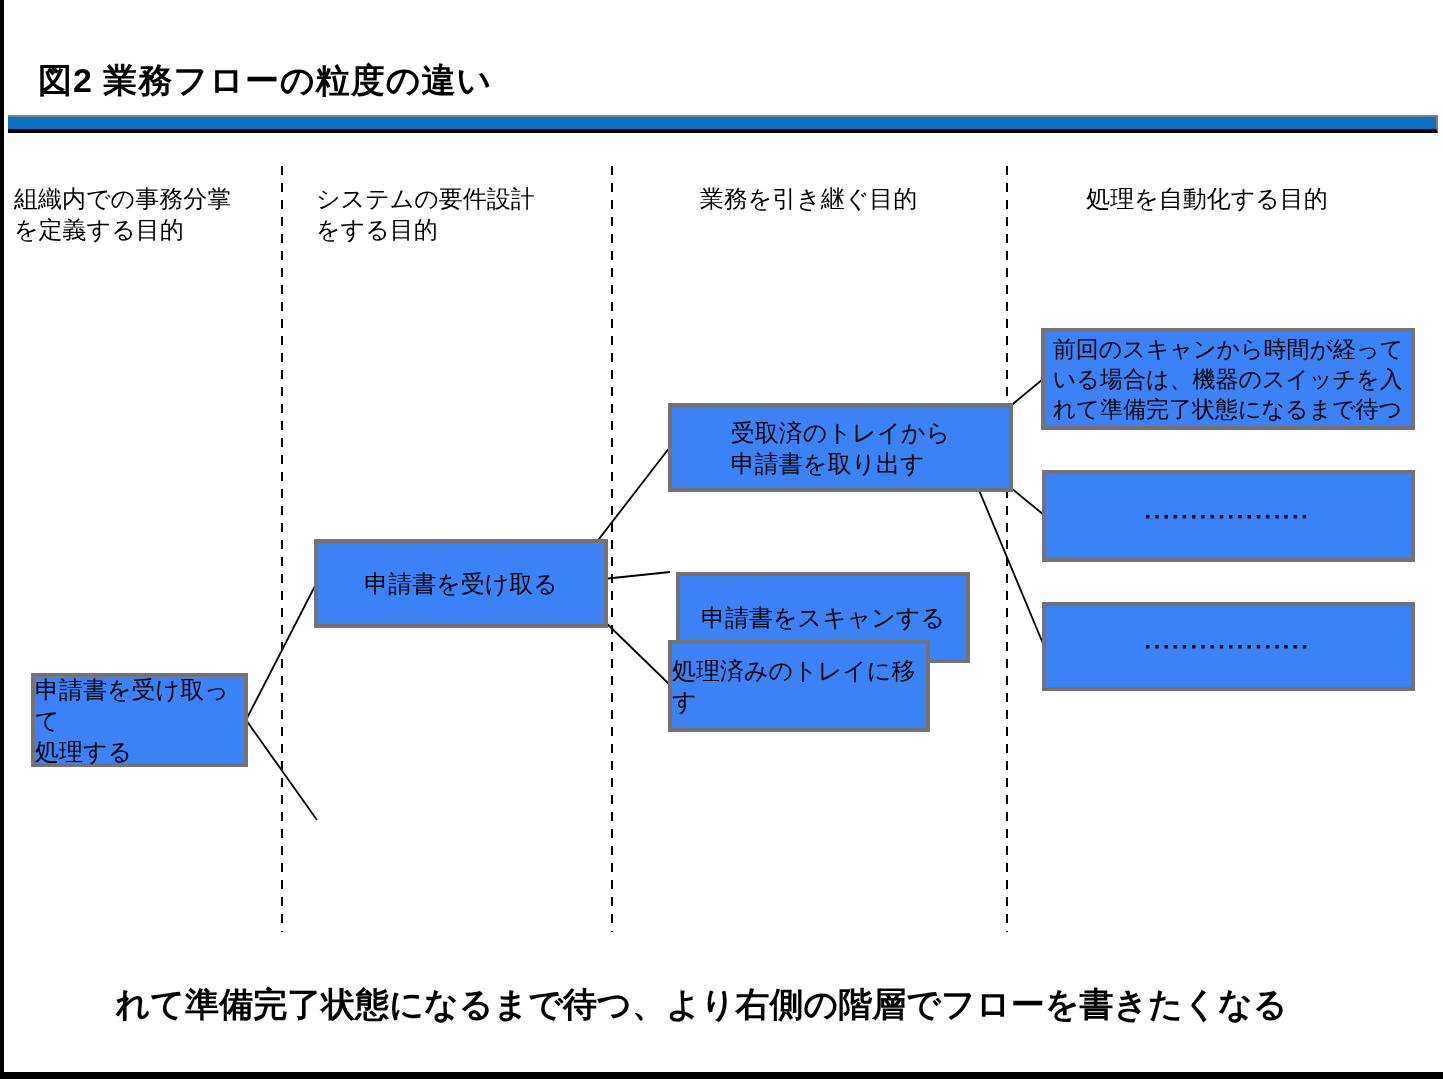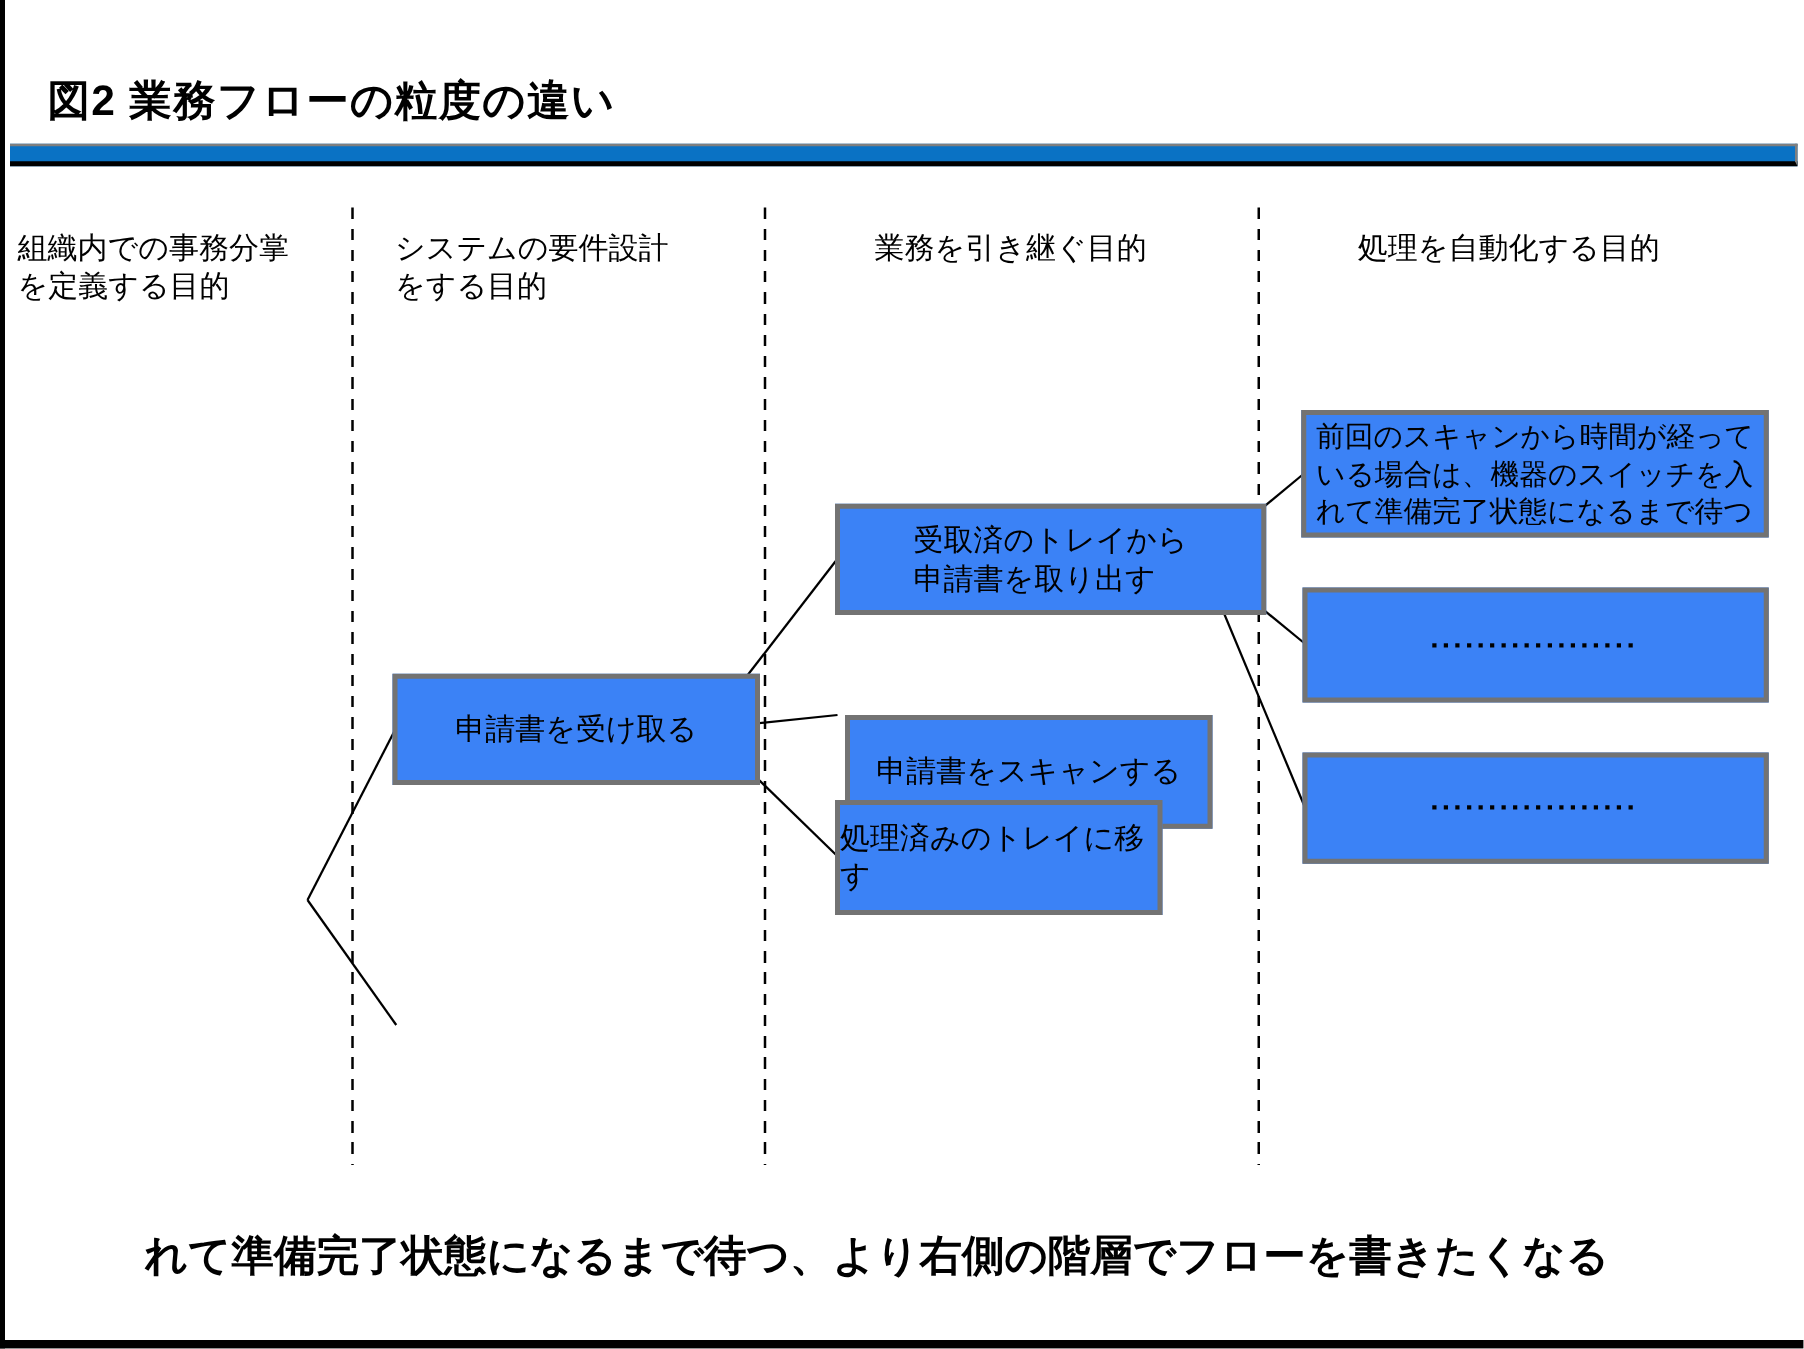--- a/index.html
+++ b/index.html
@@ -104,20 +104,22 @@
   <div class="dash-line dash-2"></div>
   <div class="dash-line dash-3"></div>
 
   <div class="col-header h1">組織内での事務分掌
 を定義する目的</div>
   <div class="col-header h2">システムの要件設計
 をする目的</div>
   <div class="col-header h3">業務を引き継ぐ目的</div>
   <div class="col-header h4">処理を自動化する目的</div>
 
+  <div class="node box-a">申請書を受け取って
+処理する</div>
   <div class="node box-b">申請書を受け取る</div>
   <div class="node box-d">受取済のトレイから
 申請書を取り出す</div>
   <div class="node box-e">申請書をスキャンする</div>
   <div class="node box-f">処理済みのトレイに移す</div>
   <div class="node box-g">前回のスキャンから時間が経って
 いる場合は、機器のスイッチを入
 れて準備完了状態になるまで待つ</div>
   <div class="node box-h dots">■■■■■■■■■■■■■■■■■■</div>
   <div class="node box-i dots">■■■■■■■■■■■■■■■■■■</div>

